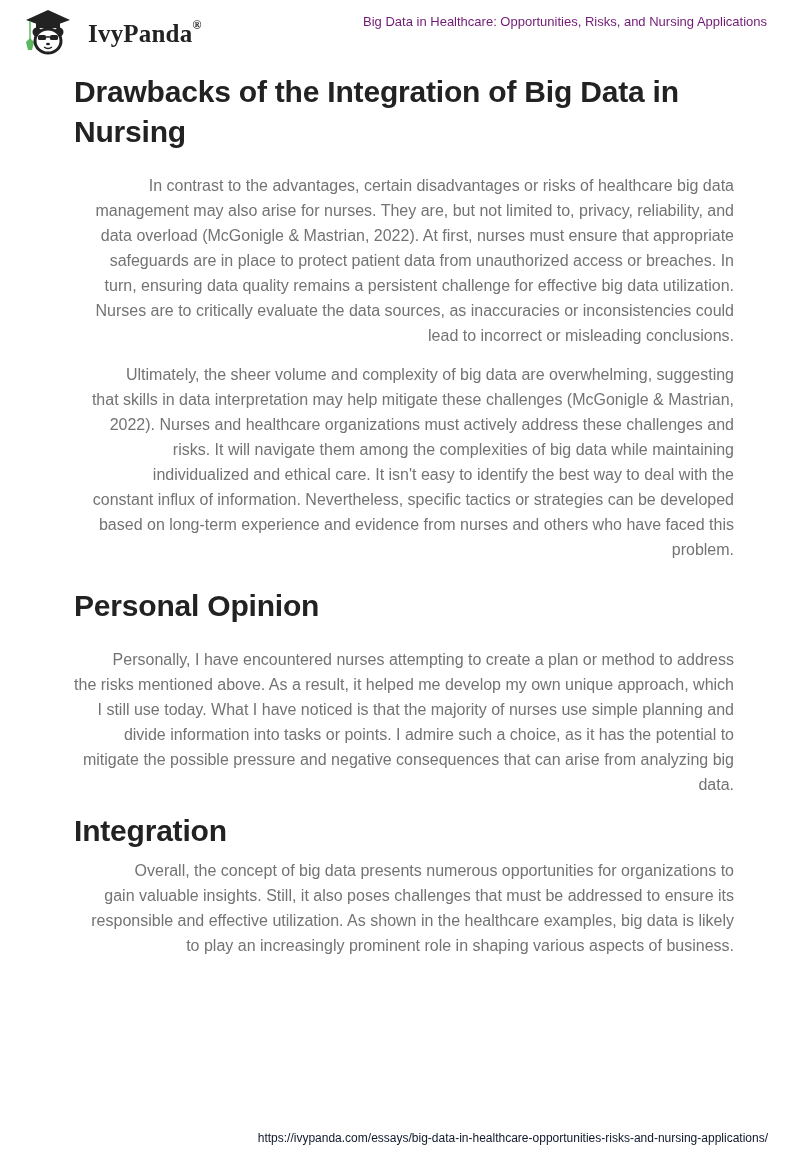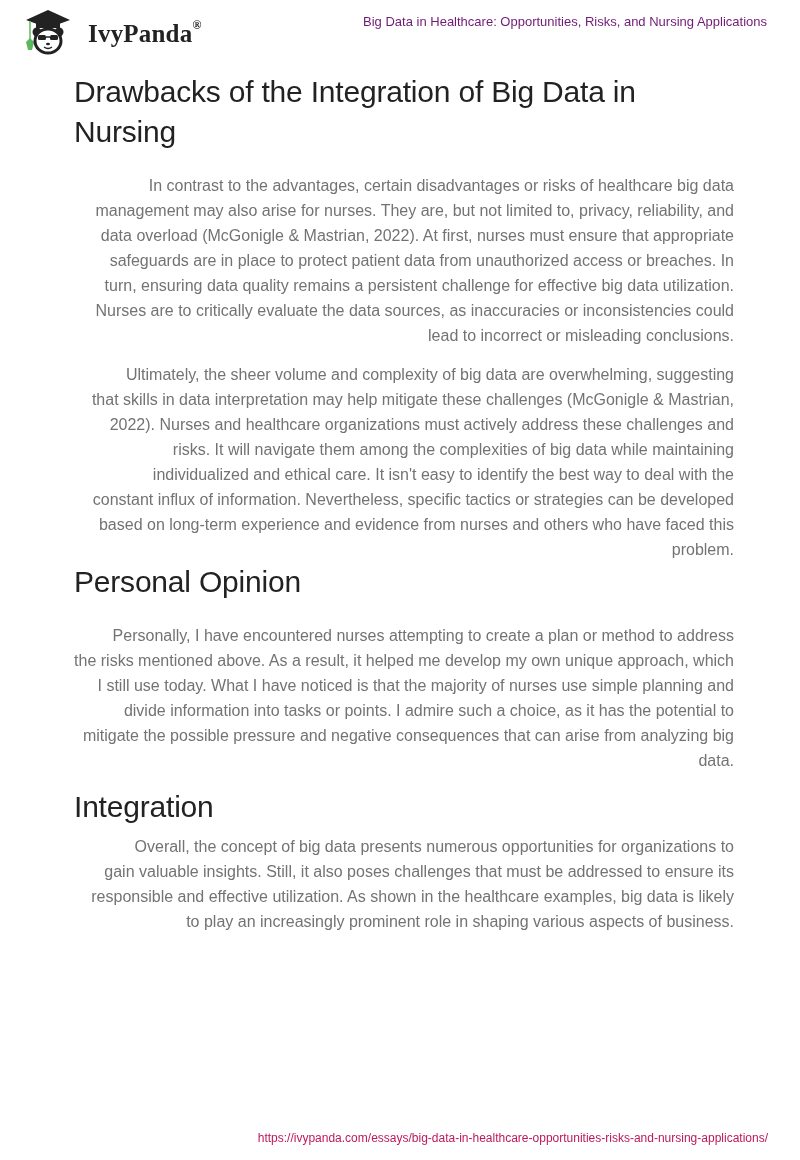--- a/index.html
+++ b/index.html
@@ -4,30 +4,30 @@
 <style>
   html, body { margin: 0; padding: 0; background: #ffffff; }
   body { width: 800px; height: 1160px; position: relative; overflow: hidden; font-family: "Liberation Sans", sans-serif; color: #222222; }
   .header { position: absolute; left: 0; top: 0; width: 800px; height: 60px; }
   .logo { position: absolute; left: 18px; top: 6px; display: flex; align-items: center; gap: 8px; }
   .logo-mark { width: 58px; height: 50px; }
   .logo-text { font-family: "Liberation Serif", serif; font-weight: bold; font-size: 25px; color: #222; margin-left: 4px; margin-top: 6px; letter-spacing: 0.2px; }
   .logo-text sup { font-size: 12px; vertical-align: top; position: relative; top: -2px; }
   .doc-title { position: absolute; right: 33px; top: 14px; font-size: 13px; color: #701a75; }
   .content { position: absolute; left: 74px; top: 70px; width: 660px; }
-  h2 { font-size: 30px; font-weight: normal; line-height: 40px; margin: 0; color: #222; letter-spacing: -0.2px; }
+  h2 { font-size: 30px; font-weight: bold; line-height: 40px; margin: 0; color: #222; letter-spacing: -0.2px; }
   p { font-size: 16px; line-height: 25px; margin: 0; text-indent: 29px; color: #737373; text-align: right; }
   .h-main { margin-top: 2px; }
   .p1 { margin-top: 21px; }
   .p2 { margin-top: 14px; margin-left: 16px; }
-  .h-opinion { margin-top: 0; }
+  .h-opinion { margin-top: 24px; }
   .p3 { margin-top: 21px; }
   .h-conc { margin-top: 14px; }
   .p4 { margin-top: 7px; }
-  .footer-url { position: absolute; right: 32px; top: 1131px; font-size: 12px; color: #be185d; }
+  .footer-url { position: absolute; right: 32px; top: 1131px; font-size: 12px; color: #0f172a; }
 </style>
 </head>
 <body>
 
 <div class="header">
   <div class="logo">
     <svg class="logo-mark" viewBox="0 0 58 50">
       <polygon points="8,14 30,4 52,14 30,22" fill="#222"></polygon>
       <rect x="18" y="16" width="24" height="6" fill="#222"></rect>
       <line x1="12" y1="15" x2="12" y2="36" stroke="#5cb85c" stroke-width="1.5"></line>

